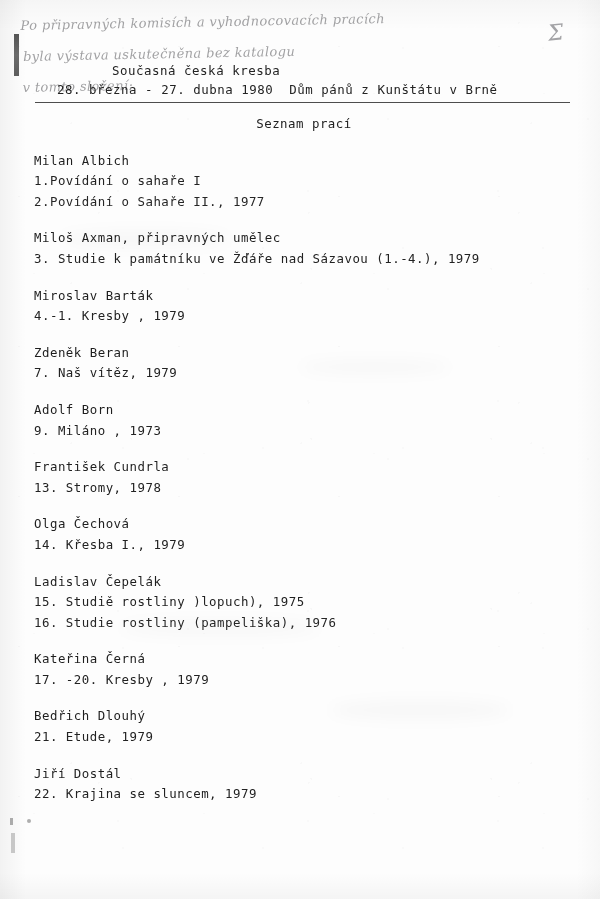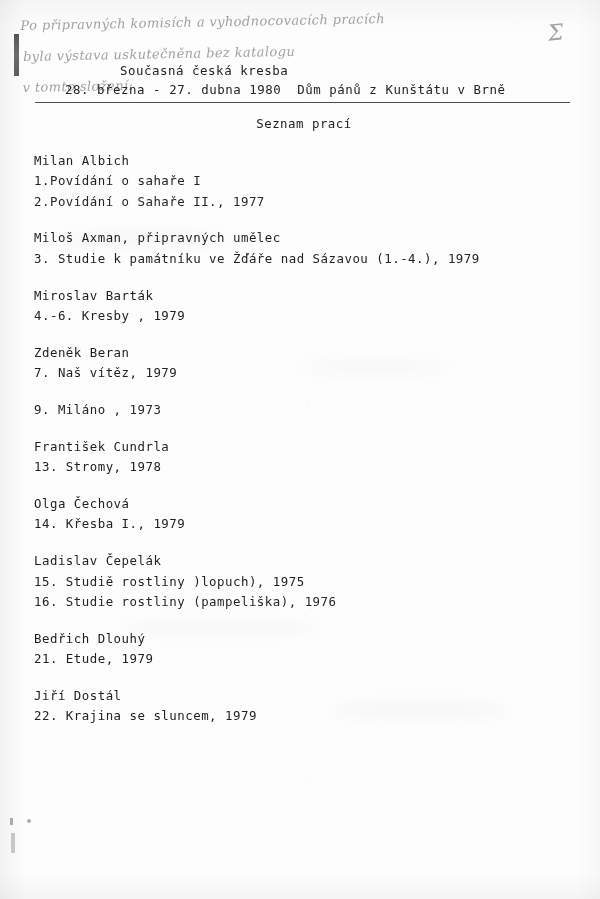--- a/index.html
+++ b/index.html
@@ -96,21 +96,21 @@
   }
   .edge-fleck {
     position: absolute;
     background: #6e6e6e;
     opacity: .55;
   }
 
   
   .heading {
     position: absolute;
-    left: 8px;
+    left: 0;
     top: 61px;
     width: 488px;
   }
   .heading .h-line {
     font-size: 12.4px;
     line-height: 19px;
     letter-spacing: .55px;
     color: #232323;
     white-space: pre;
   }
@@ -187,43 +187,48 @@
           <div class="artist-name">Milan Albich</div>
           <div class="work-line">1.Povídání o sahaře I</div>
           <div class="work-line">2.Povídání o Sahaře II., 1977</div>
         </div>
         <div class="artist-block">
           <div class="artist-name">Miloš Axman, připravných umělec</div>
           <div class="work-line">3. Studie k památníku ve Žďáře nad Sázavou (1.-4.), 1979</div>
         </div>
         <div class="artist-block">
           <div class="artist-name">Miroslav Barták</div>
-          <div class="work-line">4.-6. Kresby , 1979</div>
+          <div class="work-line">4.-1. Kresby , 1979</div>
         </div>
         <div class="artist-block">
           <div class="artist-name">Zdeněk Beran</div>
           <div class="work-line">7. Naš vítěz, 1979</div>
         </div>
         <div class="artist-block">
+          <div class="artist-name">Adolf Born</div>
           <div class="work-line">9. Miláno , 1973</div>
         </div>
         <div class="artist-block">
           <div class="artist-name">František Cundrla</div>
           <div class="work-line">13. Stromy, 1978</div>
         </div>
         <div class="artist-block">
           <div class="artist-name">Olga Čechová</div>
           <div class="work-line">14. Křesba I., 1979</div>
         </div>
         <div class="artist-block">
           <div class="artist-name">Ladislav Čepelák</div>
           <div class="work-line">15. Studiě rostliny )lopuch), 1975</div>
           <div class="work-line">16. Studie rostliny (pampeliška), 1976</div>
         </div>
         <div class="artist-block">
+          <div class="artist-name">Kateřina Černá</div>
+          <div class="work-line">17. -20. Kresby , 1979</div>
+        </div>
+        <div class="artist-block">
           <div class="artist-name">Bedřich Dlouhý</div>
           <div class="work-line">21. Etude, 1979</div>
         </div>
         <div class="artist-block">
           <div class="artist-name">Jiří Dostál</div>
           <div class="work-line">22. Krajina se sluncem, 1979</div>
         </div>
       </div>
   </div>
 

